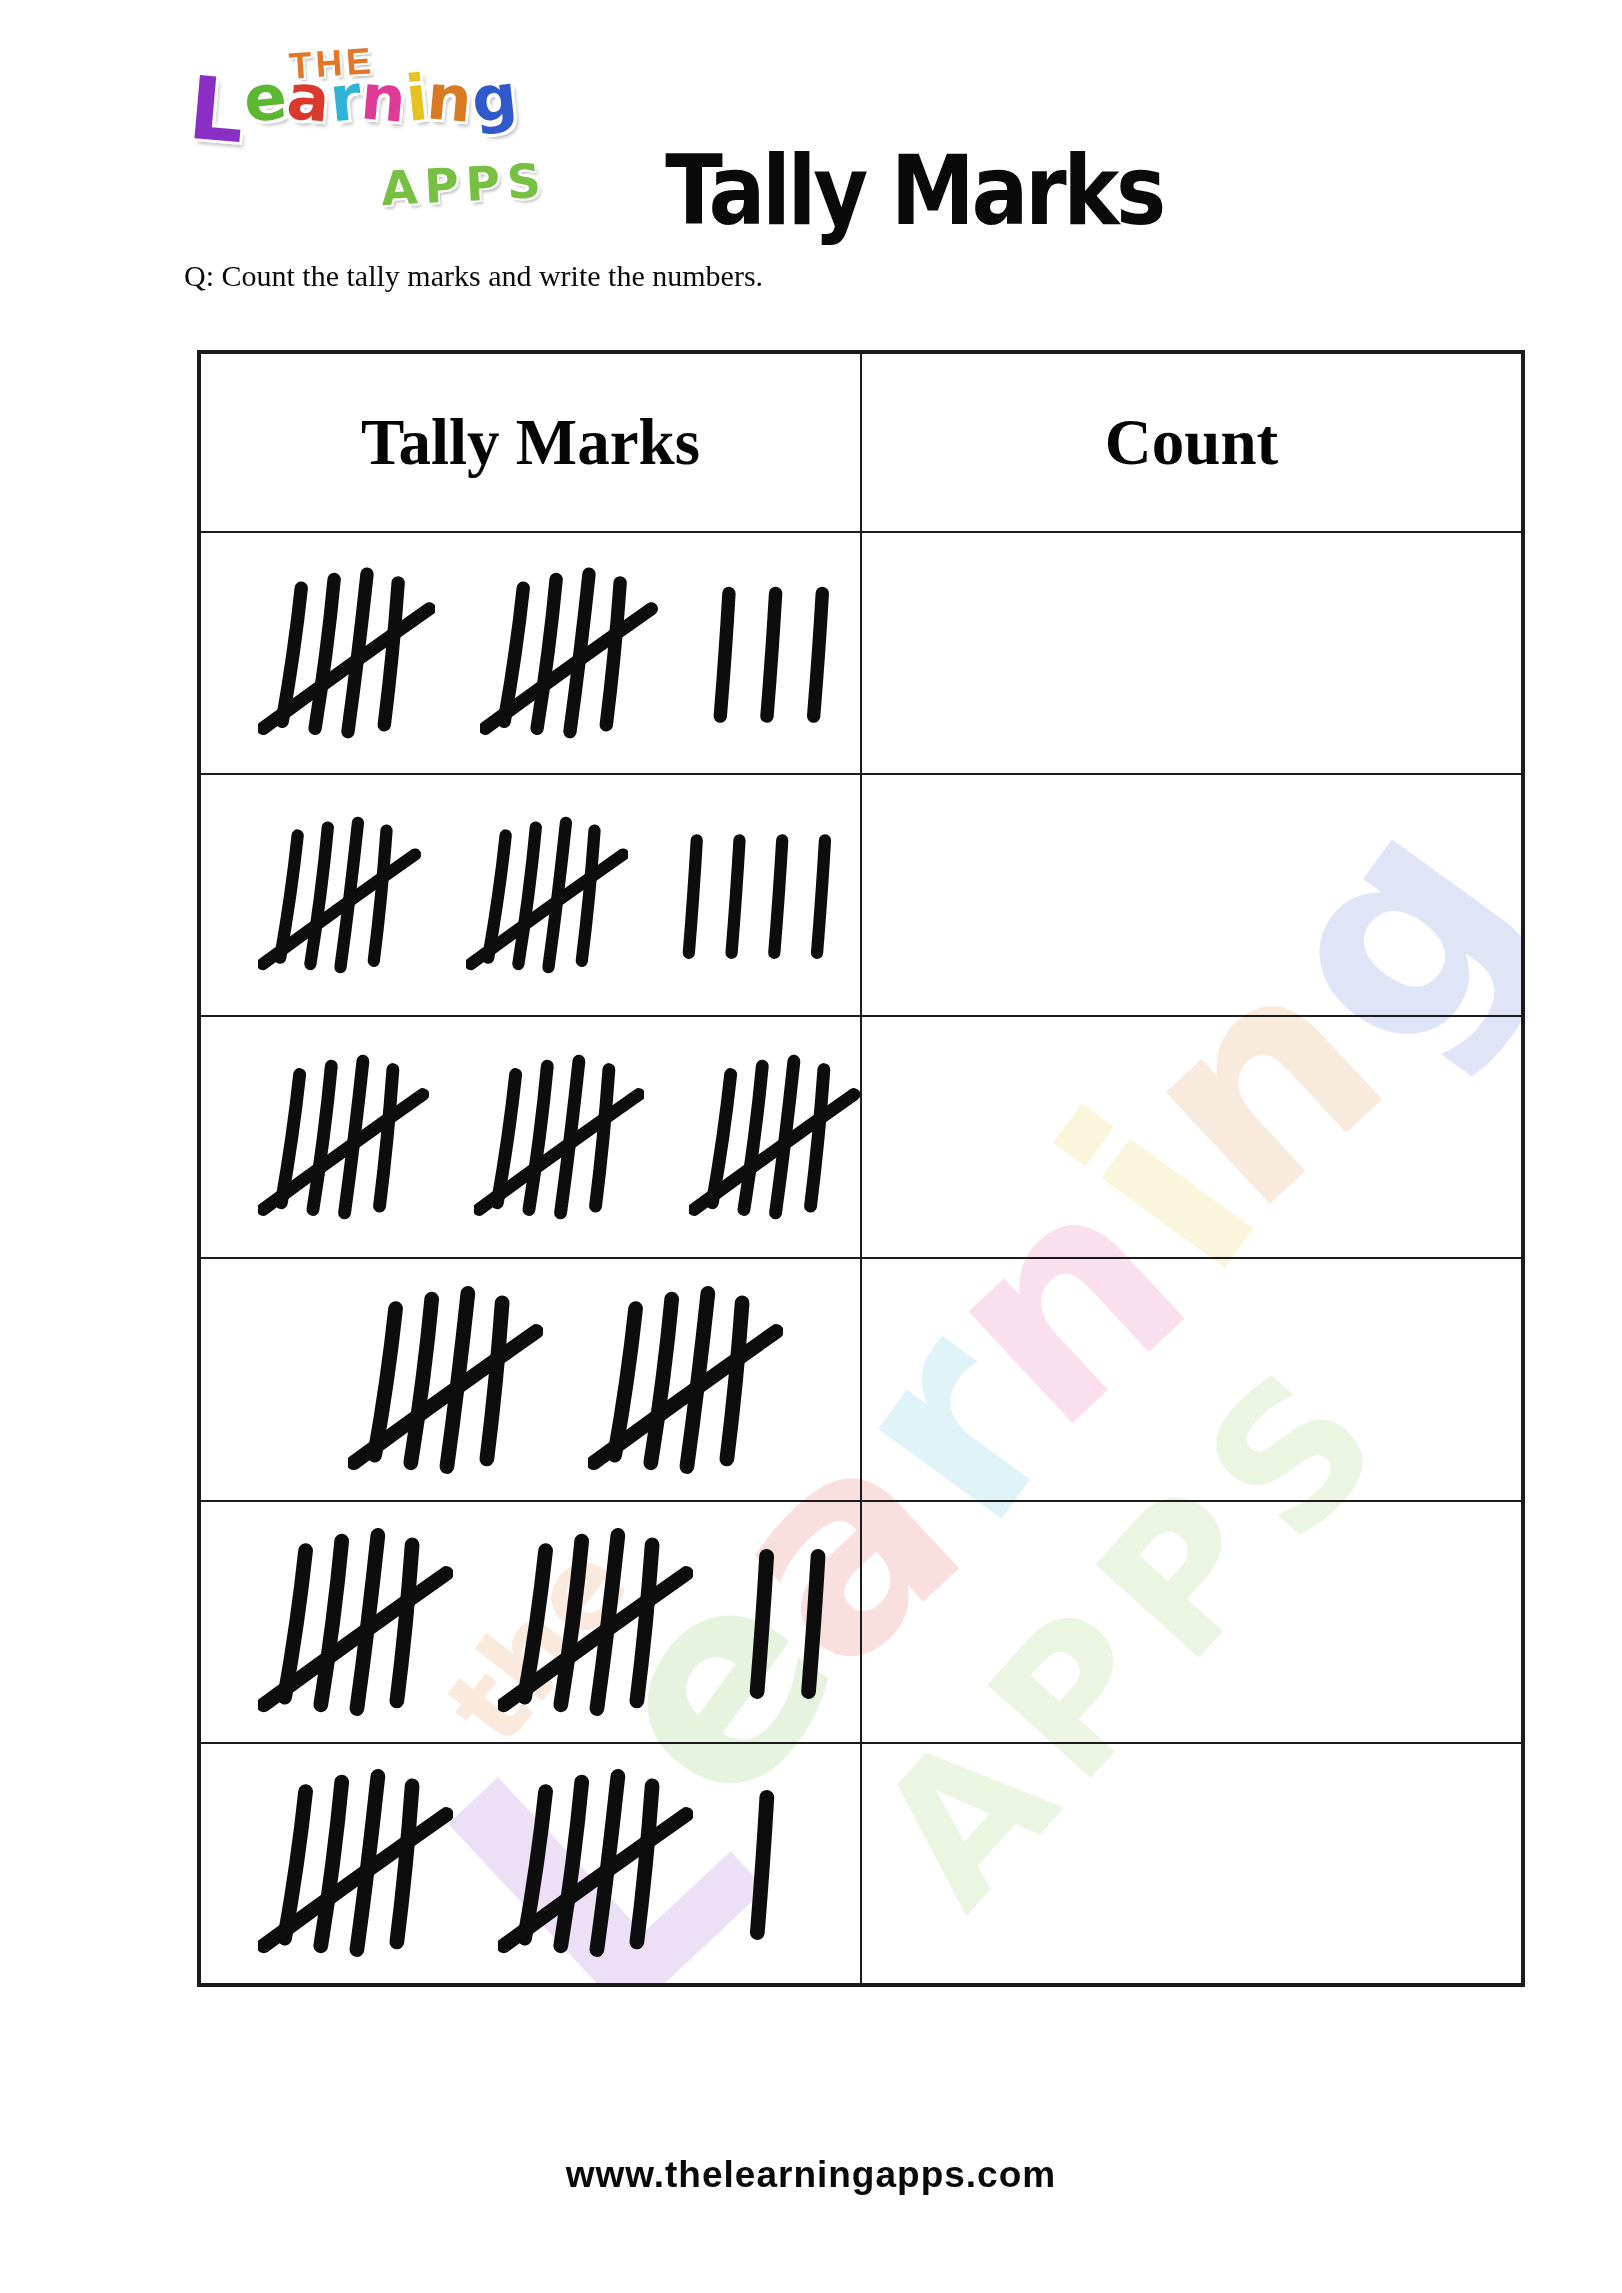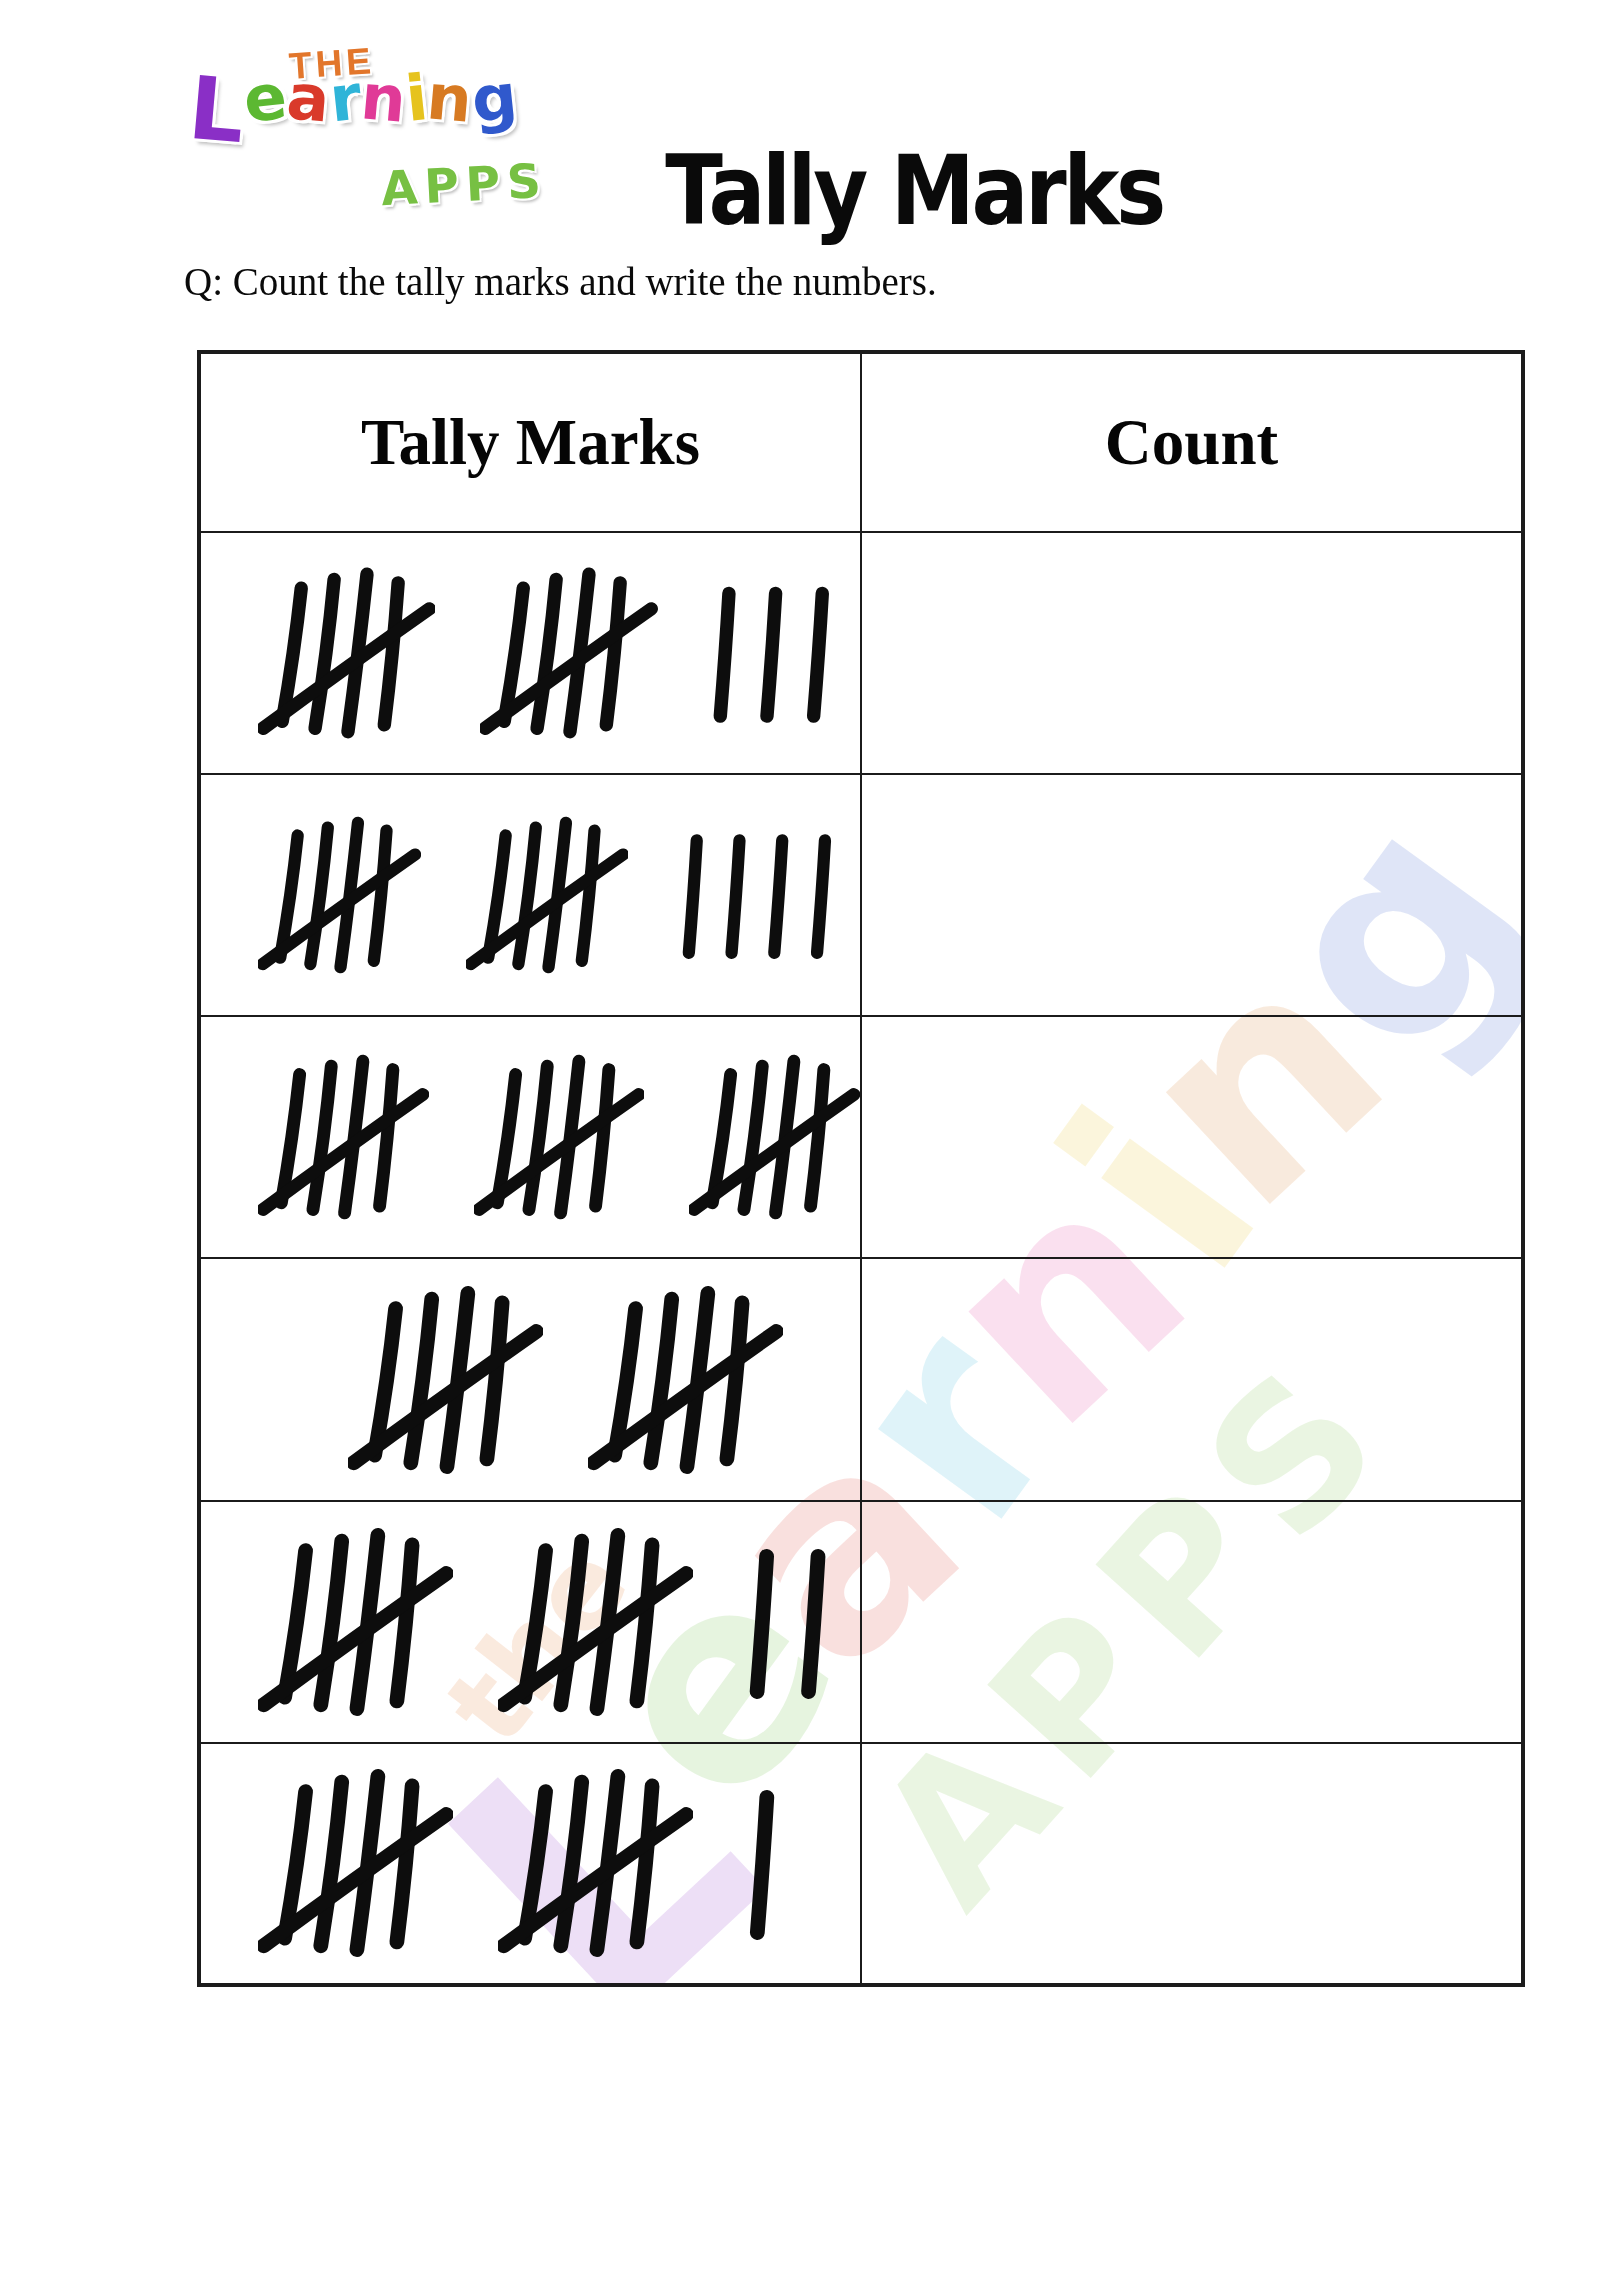--- a/index.html
+++ b/index.html
@@ -36,21 +36,21 @@
     text-shadow:-2px -2px 0 #fff,2px -2px 0 #fff,-2px 2px 0 #fff,2px 2px 0 #fff,2.9px 3.9px 2.9px rgba(0,0,0,.25);
   }
 
   
   .title{
     position:absolute;left:914px;top:135px;transform:translateX(-50%) scaleX(.88);
     transform-origin:center top;font-size:96px;font-weight:bold;color:#0a0a0a;
     font-family:"DejaVu Sans",sans-serif;letter-spacing:-3.9px;white-space:nowrap;
   }
   .question{
-    position:absolute;left:184px;top:259px;font-size:39px;color:#0a0a0a;
+    position:absolute;left:184px;top:259px;font-size:30px;color:#0a0a0a;
     font-family:"Liberation Serif",serif;white-space:nowrap;
   }
 
   
   .table-wrap{position:absolute;left:197px;top:350px;width:1328px;height:1637px;}
   table.tally{
     position:relative;z-index:1;width:100%;height:100%;
     border-collapse:collapse;border:4.9px solid var(--border);table-layout:fixed;
   }
   table.tally th,table.tally td{border:2.9px solid var(--border);background:transparent;}
@@ -282,15 +282,16 @@
                   <path d="M30,36 Q26,105 20,178" fill="none" stroke="#0d0d0d" stroke-width="15.5" stroke-linecap="round"></path>
                 </svg>
               </div>
             </td>
             <td class="number-cell"></td>
           </tr>
         </tbody>
     </table>
   </div>
 
+  <div class="footer">www.thelearningapps.com</div>
 
 </div>
 
 
 </body></html>

